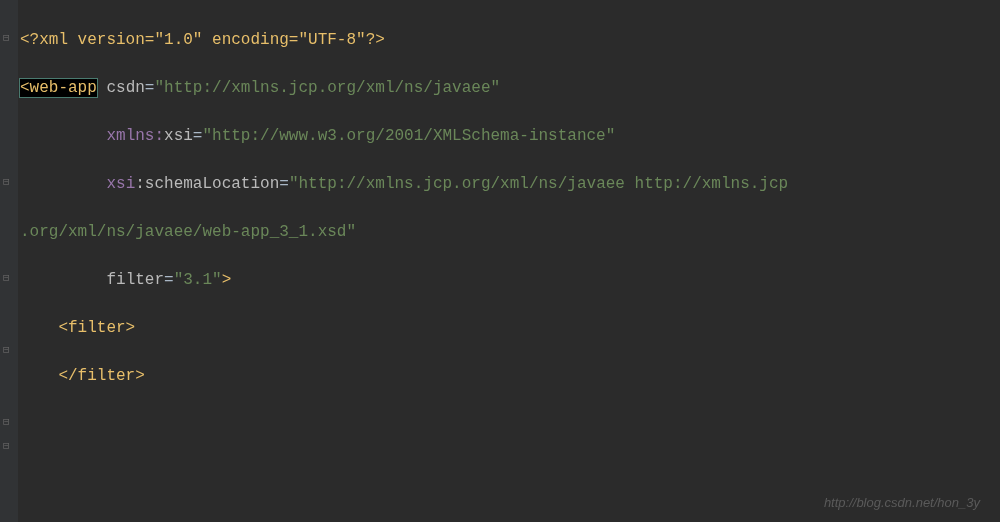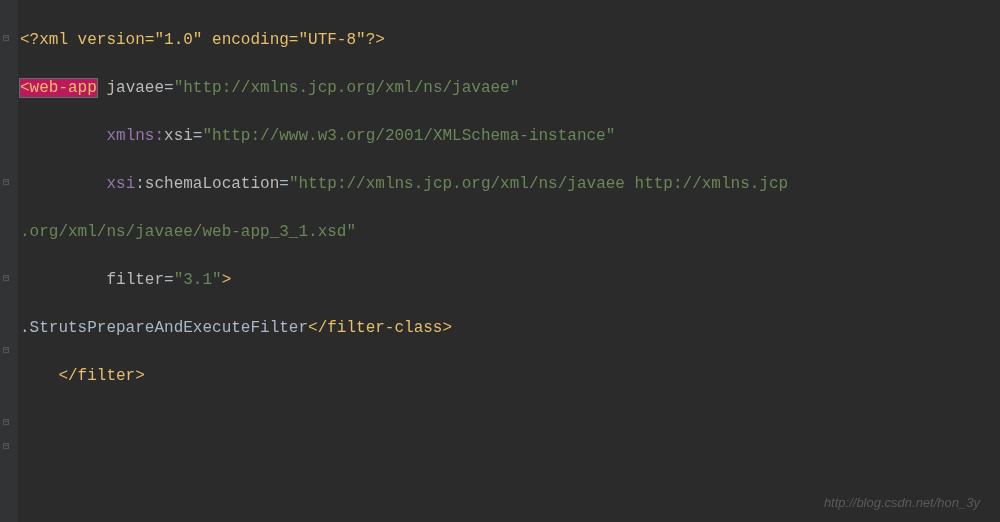--- a/index.html
+++ b/index.html
@@ -41,21 +41,21 @@
     }
     .tag-bracket { color: #e8bf6a; }
     .tag-name { color: #e8bf6a; }
     .attr-name { color: #bababa; }
     .attr-ns { color: #9876aa; margin-top: 40px; }
     .attr-eq { color: #a9b7c6; }
     .attr-value { color: #6a8759; }
     .text-content { color: #a9b7c6; }
     .xml-decl { color: #e8bf6a; }
     .highlight-tag {
-      background: #be185d;
+      background: #000000;
       outline: 1px solid #4a7a6f;
     }
     .watermark {
       position: absolute;
       bottom: 10px;
       right: 20px;
       color: #5a5a5a;
       font-family: Arial, sans-serif;
       font-size: 13px;
       font-style: italic;
@@ -69,26 +69,26 @@
   <span class="fold-marker" style="top:30px">⊟</span>
   <span class="fold-marker" style="top:174px">⊟</span>
   <span class="fold-marker" style="top:270px">⊟</span>
   <span class="fold-marker" style="top:342px">⊟</span>
   <span class="fold-marker" style="top:414px">⊟</span>
   <span class="fold-marker" style="top:438px">⊟</span>
 </div>
 
 <div class="editor">
 <div class="line"><span class="xml-decl">&lt;?xml version="1.0" encoding="UTF-8"?&gt;</span></div>
-<div class="line"><span class="tag-name highlight-tag">&lt;web-app</span> <span class="attr-name">javaee</span><span class="attr-eq">=</span><span class="attr-value">"http://xmlns.jcp.org/xml/ns/javaee"</span></div>
+<div class="line"><span class="tag-name highlight-tag">&lt;web-app</span> <span class="attr-name">csdn</span><span class="attr-eq">=</span><span class="attr-value">"http://xmlns.jcp.org/xml/ns/javaee"</span></div>
 <div class="line">         <span class="attr-ns">xmlns:</span><span class="attr-name">xsi</span><span class="attr-eq">=</span><span class="attr-value">"http://www.w3.org/2001/XMLSchema-instance"</span></div>
 <div class="line">         <span class="attr-ns">xsi</span><span class="attr-name">:schemaLocation</span><span class="attr-eq">=</span><span class="attr-value">"http://xmlns.jcp.org/xml/ns/javaee http://xmlns.jcp</span></div>
 <div class="line"><span class="attr-value">.org/xml/ns/javaee/web-app_3_1.xsd"</span></div>
 <div class="line">         <span class="attr-name">filter</span><span class="attr-eq">=</span><span class="attr-value">"3.1"</span><span class="tag-bracket">&gt;</span></div>
-<div class="line"><span class="text-content">.StrutsPrepareAndExecuteFilter</span><span class="tag-name">&lt;/filter-class&gt;</span></div>
+<div class="line">    <span class="tag-name">&lt;filter&gt;</span></div>
 <div class="line">    <span class="tag-name">&lt;/filter&gt;</span></div>
 
 
 
 
 
 
 </div>
 
 <div class="watermark">http://blog.csdn.net/hon_3y</div>

